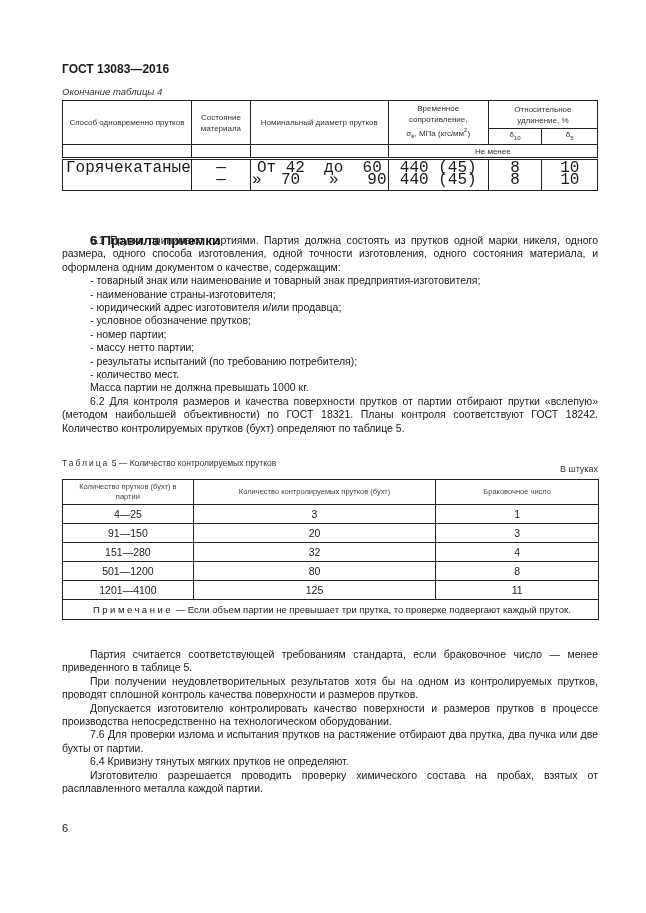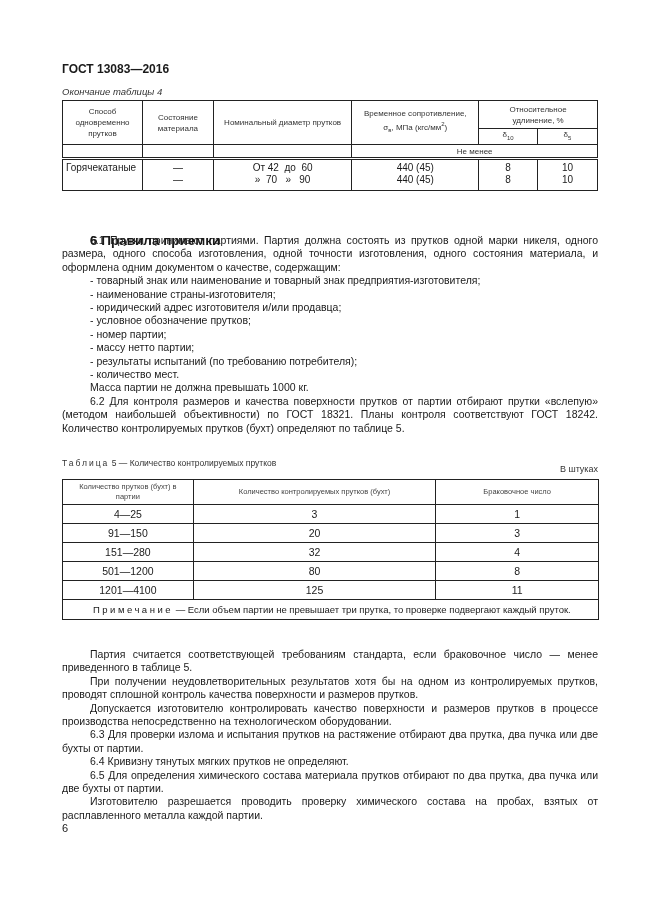--- a/index.html
+++ b/index.html
@@ -5,21 +5,21 @@
   html, body { margin: 0; padding: 0; background: #ffffff; }
   body { width: 646px; height: 913px; position: relative; overflow: hidden;
          font-family: "Liberation Sans", sans-serif; color: #1a1a1a; }
   .abs { position: absolute; }
   .doc-code { left: 62px; top: 62px; font-size: 12px; font-weight: bold; }
   .table-cont { left: 62px; top: 86px; font-size: 9.5px; font-style: italic; color: #333; }
   table { border-collapse: collapse; position: absolute; }
   td, th { border: 1px solid #222; padding: 0; font-weight: normal; vertical-align: middle; text-align: center; }
   #t4 { left: 62px; top: 100px; width: 536px; font-size: 8px; color: #333; }
   #t4 .hdr td { line-height: 11px; }
-  #t4 .body td { font-size: 10px; color: #1a1a1a; line-height: 12px; padding-top: 2px; padding-bottom: 4px; }
+  #t4 .body td { font-size: 16px; color: #1a1a1a; line-height: 12px; padding-top: 2px; padding-bottom: 4px; font-family: Liberation Mono, monospace; }
   #t4 tr.dbl td { border-top: 3px double #222; }
   .sec-title { left: 90px; top: 205px; font-size: 13.5px; font-weight: bold; margin-top: 28px; }
   .para { left: 62px; width: 536px; font-size: 10.5px; line-height: 13.4px; text-align: justify; }
   .indent { text-indent: 28px; }
   .li { padding-left: 28px; }
   .t5cap { left: 62px; top: 458px; font-size: 8.5px; color: #333; }
   .t5cap .sp { letter-spacing: 2px; }
   .units { right: 48px; top: 464px; font-size: 9px; color: #333; }
   #t5 { left: 62px; top: 479px; width: 537px; font-size: 10.5px; padding-left: 48px; }
   #t5 .hdr td { font-size: 7.5px; color: #444; height: 24px; line-height: 10px; }
@@ -135,19 +135,18 @@
   <tr class="note">
     <td colspan="3"><span style="letter-spacing:2.5px">Примечание</span><span> — Если объем партии не превышает три прутка, то проверке подвергают каждый пруток.</span></td>
   </tr>
 </tbody>
   </table>
 
 <div class="abs para" style="top:648px">
   <div class="indent">Партия считается соответствующей требованиям стандарта, если браковочное число — менее приведенного в таблице 5.</div>
   <div class="indent">При получении неудовлетворительных результатов хотя бы на одном из контролируемых прутков, проводят сплошной контроль качества поверхности и размеров прутков.</div>
   <div class="indent">Допускается изготовителю контролировать качество поверхности и размеров прутков в процессе производства непосредственно на технологическом оборудовании.</div>
-  <div class="indent">6.3 Для проверки излома и испытания прутков на растяжение отбирают два прутка, два пучка или две бухты от партии.</div>
+  <div class="indent">7.6 Для проверки излома и испытания прутков на растяжение отбирают два прутка, два пучка или две бухты от партии.</div>
   <div class="indent">6.4 Кривизну тянутых мягких прутков не определяют.</div>
-  <div class="indent">6.5 Для определения химического состава материала прутков отбирают по два прутка, два пучка или две бухты от партии.</div>
   <div class="indent">Изготовителю разрешается проводить проверку химического состава на пробах, взятых от расплавленного металла каждой партии.</div>
 </div>
 
 <div class="abs page-num">6</div>
 
 </body></html>

